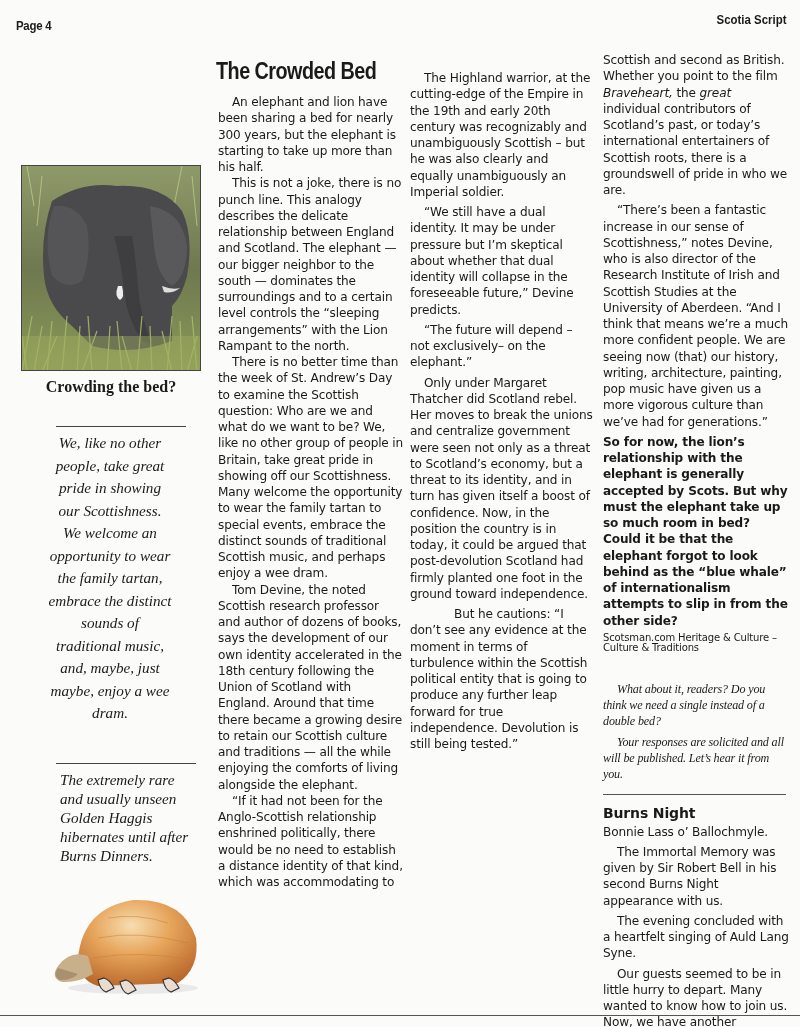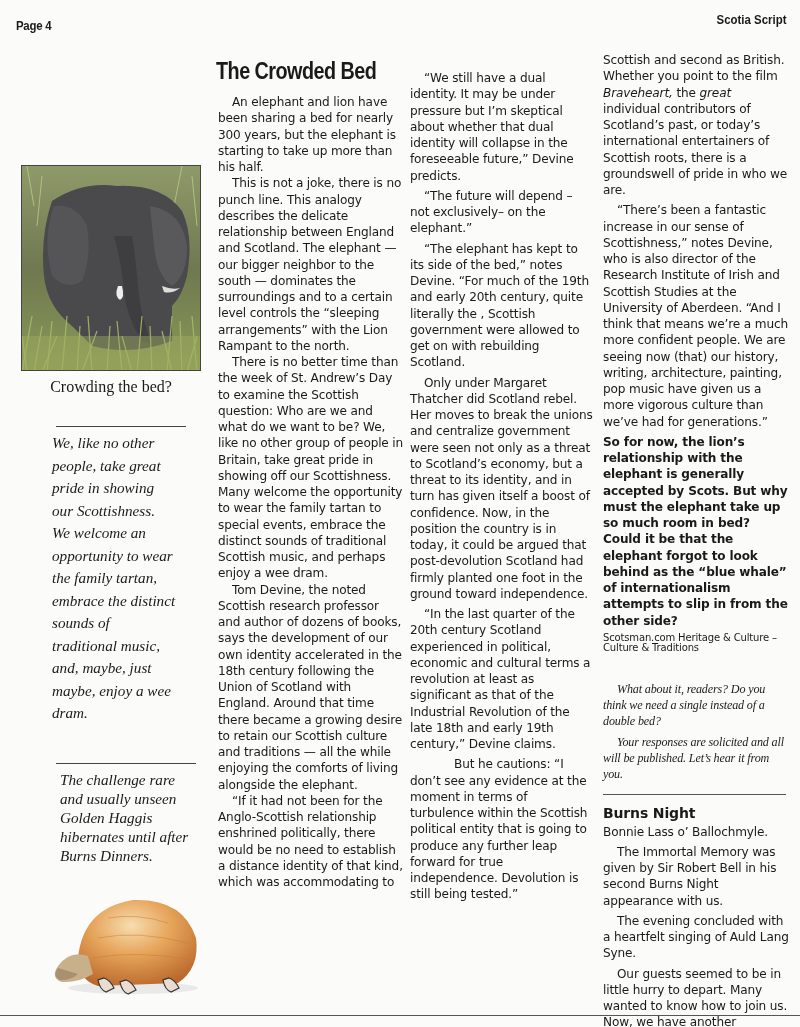--- a/index.html
+++ b/index.html
@@ -19,24 +19,24 @@
   .col2 { left: 410px; top: 66px; width: 184px; }
   .col3 { left: 603px; top: 52px; width: 186px; }
 
   .source { font-size: 10px; line-height: 10px; margin-top: 4px; text-indent: 0 !important; }
   .readers { margin-top: 28px; font-style: italic; font-family: Liberation Serif, serif; }
   .readers p { text-indent: 14px; margin-bottom: 4px; }
   .rule-short { border-top: 1px solid #555; margin: 12px 0 10px 0; width: 183px; }
   .kicker { font-size: 14px; font-weight: bold; text-indent: 0 !important; margin-bottom: 2px; }
 
   .photo { position: absolute; left: 21px; top: 165px; width: 180px; height: 206px; border: 1px solid #444; overflow: hidden; background: #7f8a55; }
-  .caption { position: absolute; left: 20px; top: 378px; width: 182px; text-align: center; font-family: "Liberation Serif", serif; font-size: 16px; }
+  .caption { position: absolute; left: 20px; top: 378px; width: 182px; text-align: center; font-family: "Liberation Serif", serif; font-size: 16px; font-weight: bold; }
 
   .rule-left { position: absolute; left: 56px; width: 130px; border-top: 1px solid #444; }
-  .pullquote { position: absolute; left: 52px; top: 432px; width: 132px; text-align: left; font-family: "Liberation Serif", serif; font-style: italic; font-size: 15.2px; line-height: 22.5px; }
+  .pullquote { position: absolute; left: 44px; top: 432px; width: 132px; text-align: center; font-family: "Liberation Serif", serif; font-style: italic; font-size: 15.2px; line-height: 22.5px; }
   .haggis-text { position: absolute; left: 60px; top: 770px; width: 140px; font-family: "Liberation Serif", serif; font-style: italic; font-size: 15.2px; line-height: 19px; }
   .haggis-img { position: absolute; left: 48px; top: 888px; width: 160px; height: 110px; }
 
   .bottom-rule { position: absolute; left: 0; top: 1015px; width: 800px; border-top: 1.5px solid #555; }
 </style>
 </head>
 <body>
 
 <div class="page-num">Page 4</div>
 <div class="pub-name">Scotia Script</div>
@@ -102,21 +102,21 @@
   <div>the family tartan,</div>
   <div>embrace the distinct</div>
   <div>sounds of</div>
   <div>traditional music,</div>
   <div>and, maybe, just</div>
   <div>maybe, enjoy a wee</div>
   <div>dram.</div>
 </div>
 
 <div class="rule-left" style="top:763px; left:56px; width:140px;"></div>
-<div class="haggis-text">The challenge rare and usually unseen Golden Haggis hibernates until after Burns Dinners.</div>
+<div class="haggis-text">The extremely rare and usually unseen Golden Haggis hibernates until after Burns Dinners.</div>
 <div class="haggis-img">
   <svg width="160" height="110" viewBox="0 0 160 110">
     <defs>
       <radialGradient id="fur" cx="0.45" cy="0.3" r="0.75">
         <stop offset="0" stop-color="#f7ddb0"></stop>
         <stop offset="0.45" stop-color="#e6a45a"></stop>
         <stop offset="1" stop-color="#b8662a"></stop>
       </radialGradient>
     </defs>
     <ellipse cx="85" cy="100" rx="65" ry="6" fill="#ddd" opacity="0.6"></ellipse>
@@ -138,25 +138,24 @@
 
 <div class="col col1">
   <p>An elephant and lion have been sharing a bed for nearly 300 years, but the elephant is starting to take up more than his half.</p>
   <p>This is not a joke, there is no punch line. This analogy describes the delicate relationship between England and Scotland. The elephant — our bigger neighbor to the south — dominates the surroundings and to a certain level controls the “sleeping arrangements” with the Lion Rampant to the north.</p>
   <p>There is no better time than the week of St. Andrew’s Day to examine the Scottish question: Who are we and what do we want to be? We, like no other group of people in Britain, take great pride in showing off our Scottishness. Many welcome the opportunity to wear the family tartan to special events, embrace the distinct sounds of traditional Scottish music, and perhaps enjoy a wee dram.</p>
   <p>Tom Devine, the noted Scottish research professor and author of dozens of books, says the development of our own identity accelerated in the 18th century following the Union of Scotland with England. Around that time there became a growing desire to retain our Scottish culture and traditions — all the while enjoying the comforts of living alongside the elephant.</p>
   <p>“If it had not been for the Anglo-Scottish relationship enshrined politically, there would be no need to establish a distance identity of that kind, which was accommodating to</p>
 </div>
 
 <div class="col col2">
+  <p class="gap">The Highland warrior, at the cutting-edge of the Empire in the 19th and early 20th century was recognizably and unambiguously Scottish – but he was also clearly and equally unambiguously an Imperial soldier.</p>
   <p class="gap">“We still have a dual identity. It may be under pressure but I’m skeptical about whether that dual identity will collapse in the foreseeable future,” Devine predicts.</p>
   <p class="gap">“The future will depend – not exclusively– on the elephant.”</p>
-  <p class="gap">“The elephant has kept to its side of the bed,” notes Devine. “For much of the 19th and early 20th century, quite literally the , Scottish government were allowed to get on with rebuilding Scotland.</p>
   <p class="gap">Only under Margaret Thatcher did Scotland rebel. Her moves to break the unions and centralize government were seen not only as a threat to Scotland’s economy, but a threat to its identity, and in turn has given itself a boost of confidence. Now, in the position the country is in today, it could be argued that post-devolution Scotland had firmly planted one foot in the ground toward independence.</p>
-  <p class="gap">“In the last quarter of the 20th century Scotland experienced in political, economic and cultural terms a revolution at least as significant as that of the Industrial Revolution of the late 18th and early 19th century,” Devine claims.</p>
   <p class="gap" style="text-indent:44px;">But he cautions: “I don’t see any evidence at the moment in terms of turbulence within the Scottish political entity that is going to produce any further leap forward for true independence. Devolution is still being tested.”</p>
 
 </div>
 
 <div class="col col3">
   <p class="noind"><span>Scottish and second as British. Whether you point to the film</span> <i>Braveheart,</i><span> the </span><i>great</i><span> individual contributors of Scotland’s past, or today’s international entertainers of Scottish roots, there is a groundswell of pride in who we are.</span></p>
   <p class="gap">“There’s been a fantastic increase in our sense of Scottishness,” notes Devine, who is also director of the Research Institute of Irish and Scottish Studies at the University of Aberdeen. “And I think that means we’re a much more confident people. We are seeing now (that) our history, writing, architecture, painting, pop music have given us a more vigorous culture than we’ve had for generations.”</p>
   <p class="gap" style="text-indent:0;font-weight:bold;">So for now, the lion’s relationship with the elephant is generally accepted by Scots. But why must the elephant take up so much room in bed? Could it be that the elephant forgot to look behind as the “blue whale” of internationalism attempts to slip in from the other side?</p>
   <p class="source">Scotsman.com    Heritage &amp; Culture – Culture &amp; Traditions</p>
 

